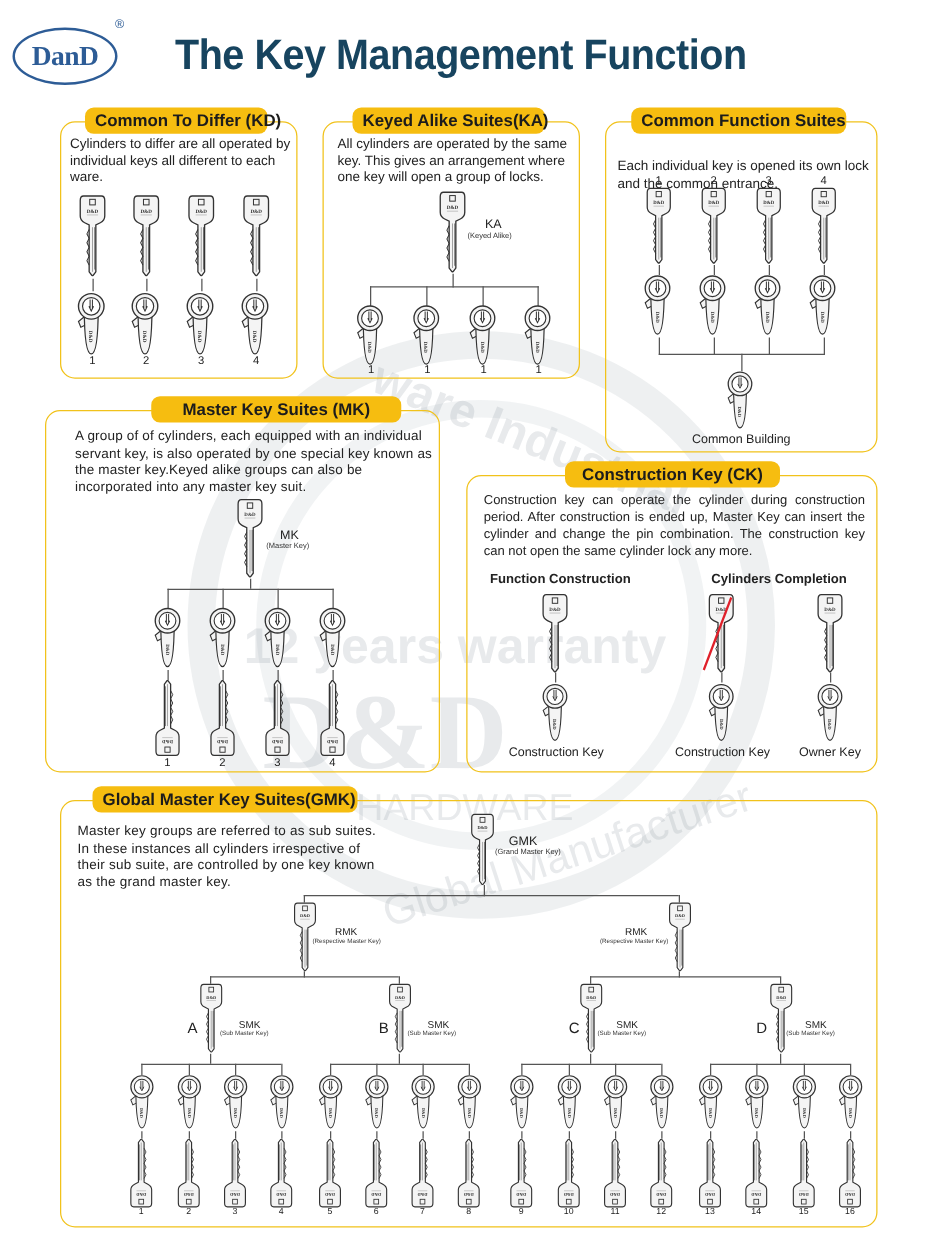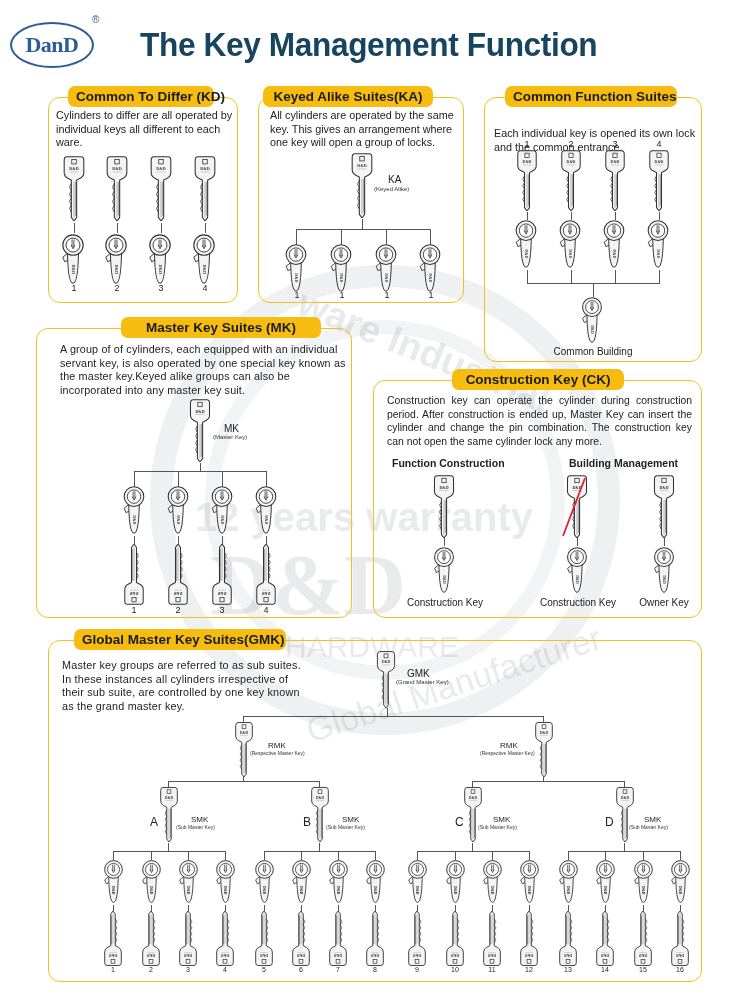--- a/index.html
+++ b/index.html
@@ -109,21 +109,21 @@
   <svg class="abs" style="left:128px;top:78px" width="28" height="52">
       <use href="#cyl" width="28" height="52"></use>
     </svg>
   <div class="abs lbl" style="left:6px;top:128px;width:12px">1</div>
   <div class="abs lbl" style="left:49px;top:128px;width:12px">2</div>
   <div class="abs lbl" style="left:93px;top:128px;width:12px">3</div>
   <div class="abs lbl" style="left:137px;top:128px;width:12px">4</div>
 </div>
 
 <div class="abs panel" style="left:258px;top:97px;width:206px;height:206px"></div>
-<div class="abs badge" style="left:263px;top:86px;width:170px">Keyed Alike Suites(KA)</div>
+<div class="abs badge" style="left:282px;top:86px;width:154px">Keyed Alike Suites(KA)</div>
 <div class="abs desc" style="left:270px;top:109px;width:192px">All cylinders are operated by the same key. This gives an arrangement where one key will open a group of locks.</div>
 <svg class="abs" style="left:350px;top:152px" width="24" height="66">
     <use href="#key-down" width="24" height="66"></use>
   </svg>
 <div class="abs big" style="left:388px;top:174px">KA</div>
 <div class="abs sub" style="left:374px;top:186px">(Keyed Alike)</div>
 <div class="abs line" style="left:362px;top:219px;width:1px;height:11px"></div>
 <div class="abs line" style="left:296px;top:229px;width:135px;height:1px"></div>
 <div class="abs line" style="left:296px;top:229px;width:1px;height:17px"></div>
 <div class="abs line" style="left:341px;top:229px;width:1px;height:17px"></div>
@@ -236,21 +236,21 @@
   </svg>
 <div class="abs lbl" style="left:128px;top:605px;width:12px">1</div>
 <div class="abs lbl" style="left:172px;top:605px;width:12px">2</div>
 <div class="abs lbl" style="left:216px;top:605px;width:12px">3</div>
 <div class="abs lbl" style="left:260px;top:605px;width:12px">4</div>
 
 <div class="abs panel" style="left:373px;top:380px;width:329px;height:238px"></div>
 <div class="abs badge" style="left:452px;top:369px;width:172px">Construction Key (CK)</div>
 <div class="abs desc" style="left:387px;top:394px;width:305px;text-align:justify;font-size:10.4px">Construction key can operate the cylinder during construction period. After construction is ended up, Master Key can insert the cylinder and change the pin combination. The construction key can not open the same cylinder lock any more.</div>
 <div class="abs hdr" style="left:392px;top:457px">Function Construction</div>
-<div class="abs hdr" style="left:569px;top:457px">Building Management</div>
+<div class="abs hdr" style="left:569px;top:457px">Cylinders Completion</div>
 <svg class="abs" style="left:432px;top:474px" width="24" height="64">
     <use href="#key-down" width="24" height="64"></use>
   </svg>
 <div class="abs line" style="left:444px;top:538px;width:1px;height:8px"></div>
 <svg class="abs" style="left:430px;top:546px" width="28" height="48">
     <use href="#cyl" width="28" height="48"></use>
   </svg>
 <svg class="abs" style="left:565px;top:474px" width="24" height="64">
     <use href="#key-down" width="24" height="64"></use>
   </svg>

